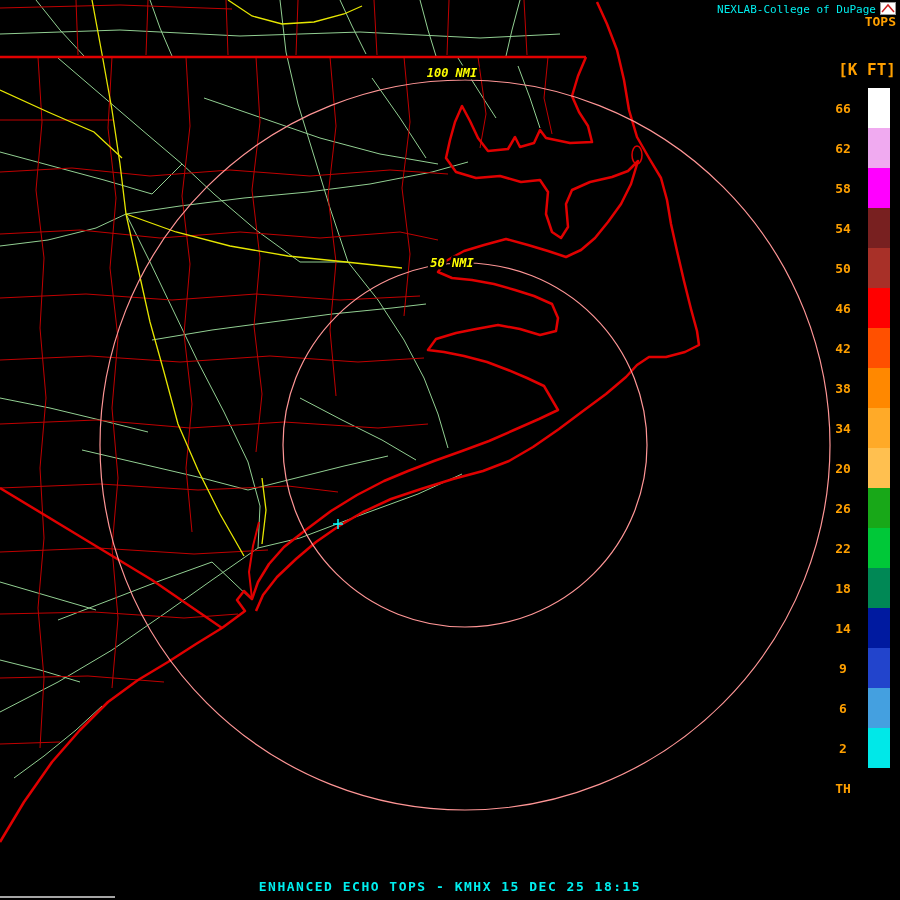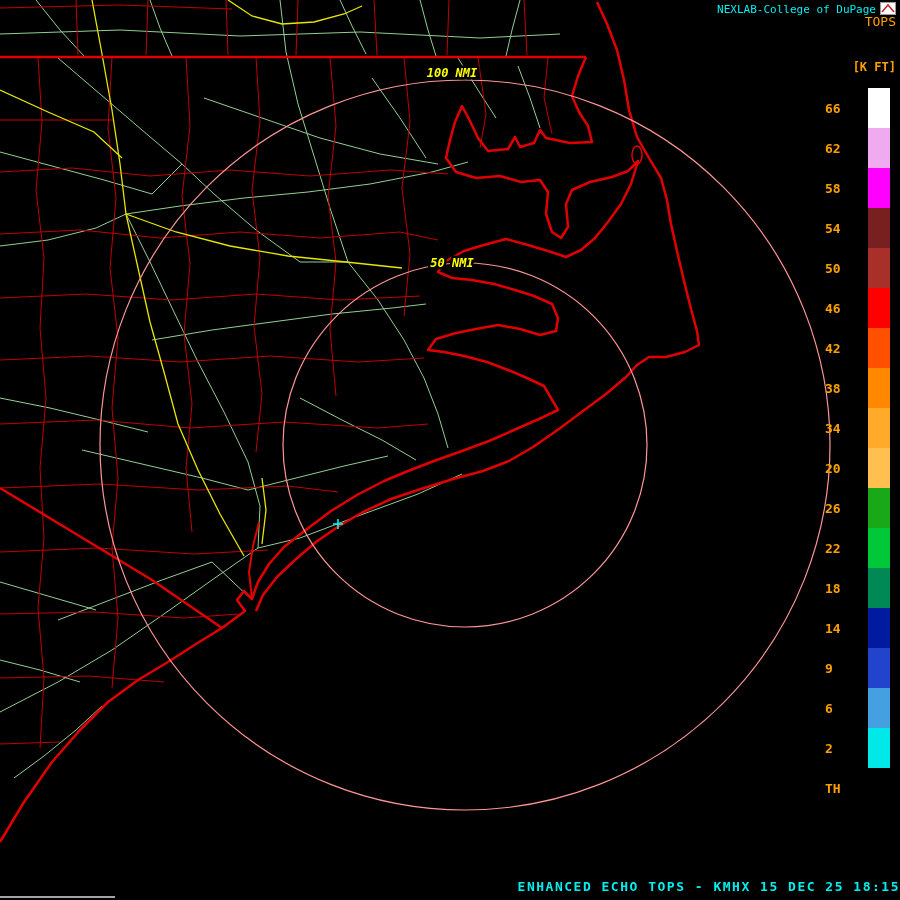--- a/index.html
+++ b/index.html
@@ -4,30 +4,30 @@
 <style>
   html,body { margin:0; padding:0; background:#000; }
   body { width:900px; height:900px; overflow:hidden;
          font-family:"DejaVu Sans Mono", monospace; }
   #screen { position:relative; width:900px; height:900px; background:#000; }
   #radar-svg { position:absolute; left:0; top:0; }
 
   .hud { position:absolute; white-space:nowrap; }
   #attribution { top:3px; right:24px; font-size:11px; color:#00EEEE; }
   #nexlab-logo { position:absolute; top:2px; right:4px; width:16px; height:13px; }
-  #cb-title  { top:14px; right:4px;  font-size:13px; font-weight:normal; color:#FFA000; }
-  #cb-units  { top:60px; right:4px;  font-size:12px; font-weight:bold; color:#FFA000; }
+  #cb-title  { top:14px; right:4px;  font-size:13px; font-weight:bold; color:#FFA000; }
+  #cb-units  { top:60px; right:4px;  font-size:16px; font-weight:bold; color:#FFA000; }
 
   #colorbar { position:absolute; top:88px; right:10px; display:flex; flex-direction:column; }
   .cb-row   { display:flex; align-items:center; height:40px; }
-  .cb-label { width:36px; text-align:left; padding-right:7px; color:#FFA000;
+  .cb-label { width:36px; text-align:center; padding-right:7px; color:#FFA000;
               font-size:13px; font-weight:bold; }
   .cb-swatch{ width:22px; height:40px; display:block; }
 
-  #caption { bottom:6px; left:0; width:100%; text-align:right; color:#00EEEE;
+  #caption { bottom:6px; left:0; width:100%; text-align:center; color:#00EEEE;
              font-size:13px; font-weight:bold; letter-spacing:1.5px; }
 
   .ring-label { font:italic bold 12px "DejaVu Sans Mono", monospace;
                 paint-order:stroke; stroke:#000; stroke-width:5px;
                 stroke-linejoin:round; text-anchor:middle; }
 </style>
 </head>
 <body>
 
 <div id="screen">

